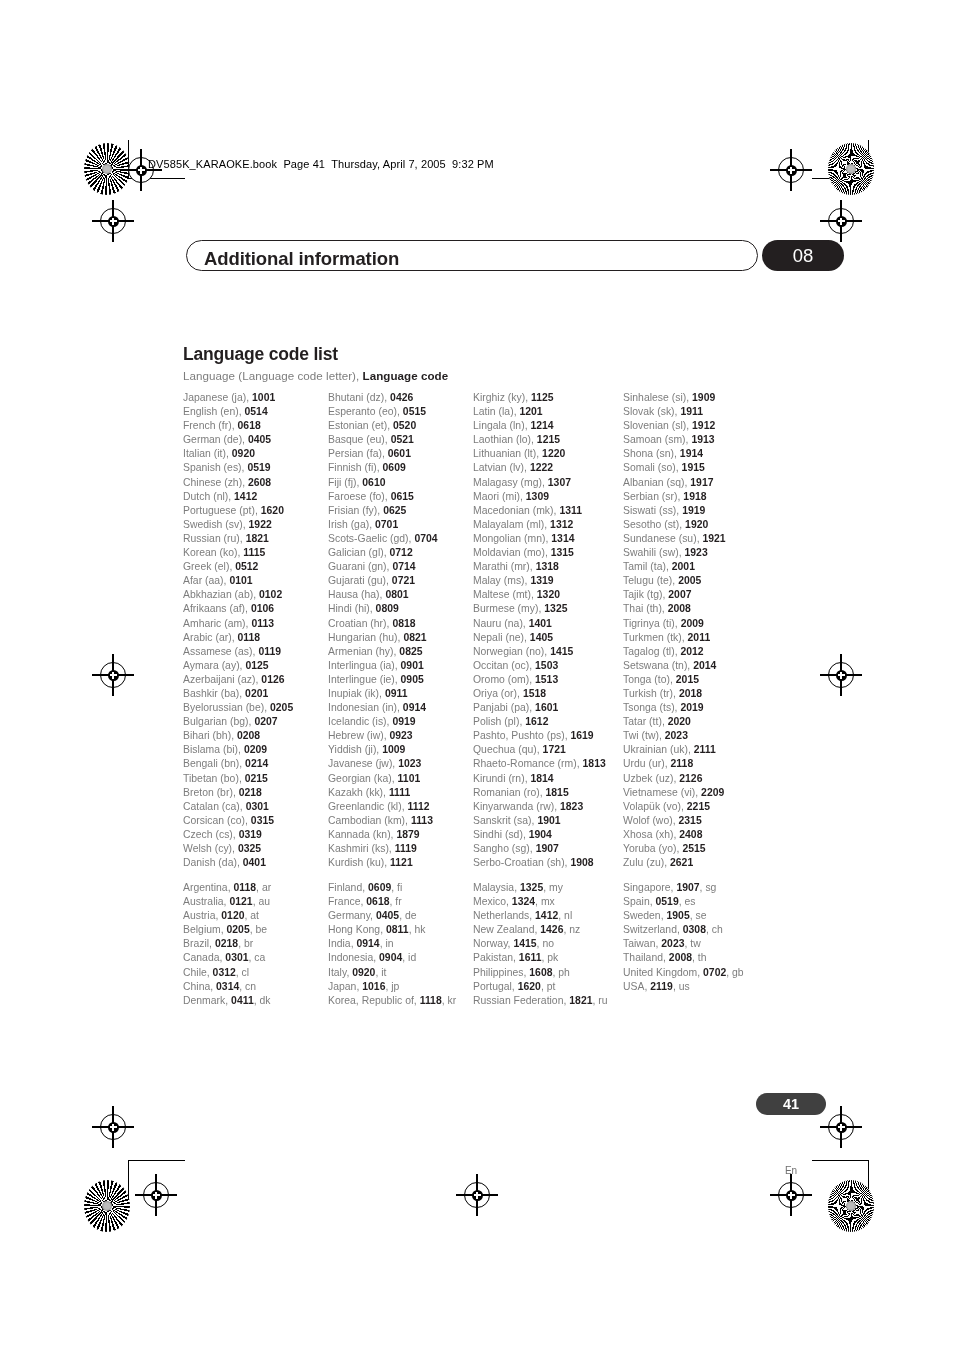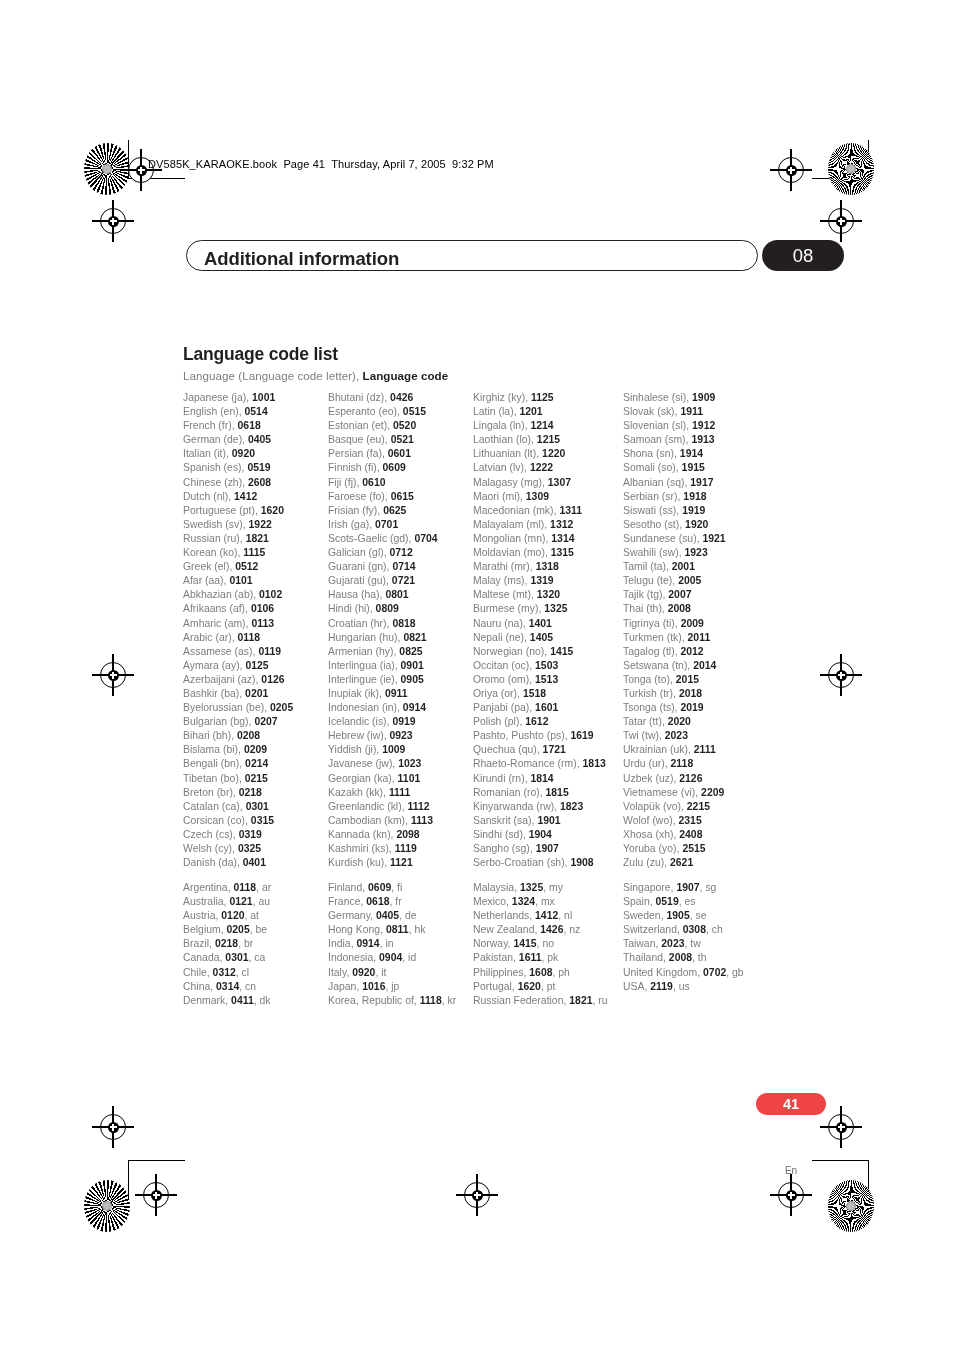--- a/index.html
+++ b/index.html
@@ -167,21 +167,21 @@
   }
 
   
   .page-badge {
     position: absolute;
     left: 756px;
     top: 1093px;
     width: 70px;
     height: 22px;
     border-radius: 11px;
-    background: #ef4444;
+    background: #404040;
     color: #fff;
     font-size: 14.5px;
     font-weight: bold;
     display: flex;
     align-items: center;
     justify-content: center;
   }
   .page-lang {
     position: absolute;
     left: 756px;
@@ -315,21 +315,21 @@
         <div class="code-entry">Inupiak (ik), <b>0911</b></div>
         <div class="code-entry">Indonesian (in), <b>0914</b></div>
         <div class="code-entry">Icelandic (is), <b>0919</b></div>
         <div class="code-entry">Hebrew (iw), <b>0923</b></div>
         <div class="code-entry">Yiddish (ji), <b>1009</b></div>
         <div class="code-entry">Javanese (jw), <b>1023</b></div>
         <div class="code-entry">Georgian (ka), <b>1101</b></div>
         <div class="code-entry">Kazakh (kk), <b>1111</b></div>
         <div class="code-entry">Greenlandic  (kl), <b>1112</b></div>
         <div class="code-entry">Cambodian (km), <b>1113</b></div>
-        <div class="code-entry">Kannada (kn), <b>2098</b></div>
+        <div class="code-entry">Kannada (kn), <b>1879</b></div>
         <div class="code-entry">Kashmiri (ks), <b>1119</b></div>
         <div class="code-entry">Kurdish (ku), <b>1121</b></div>
       </div>
     <div class="code-col wide">
         <div class="code-entry">Kirghiz (ky), <b>1125</b></div>
         <div class="code-entry">Latin (la), <b>1201</b></div>
         <div class="code-entry">Lingala (ln), <b>1214</b></div>
         <div class="code-entry">Laothian (lo), <b>1215</b></div>
         <div class="code-entry">Lithuanian (lt), <b>1220</b></div>
         <div class="code-entry">Latvian (lv), <b>1222</b></div>

